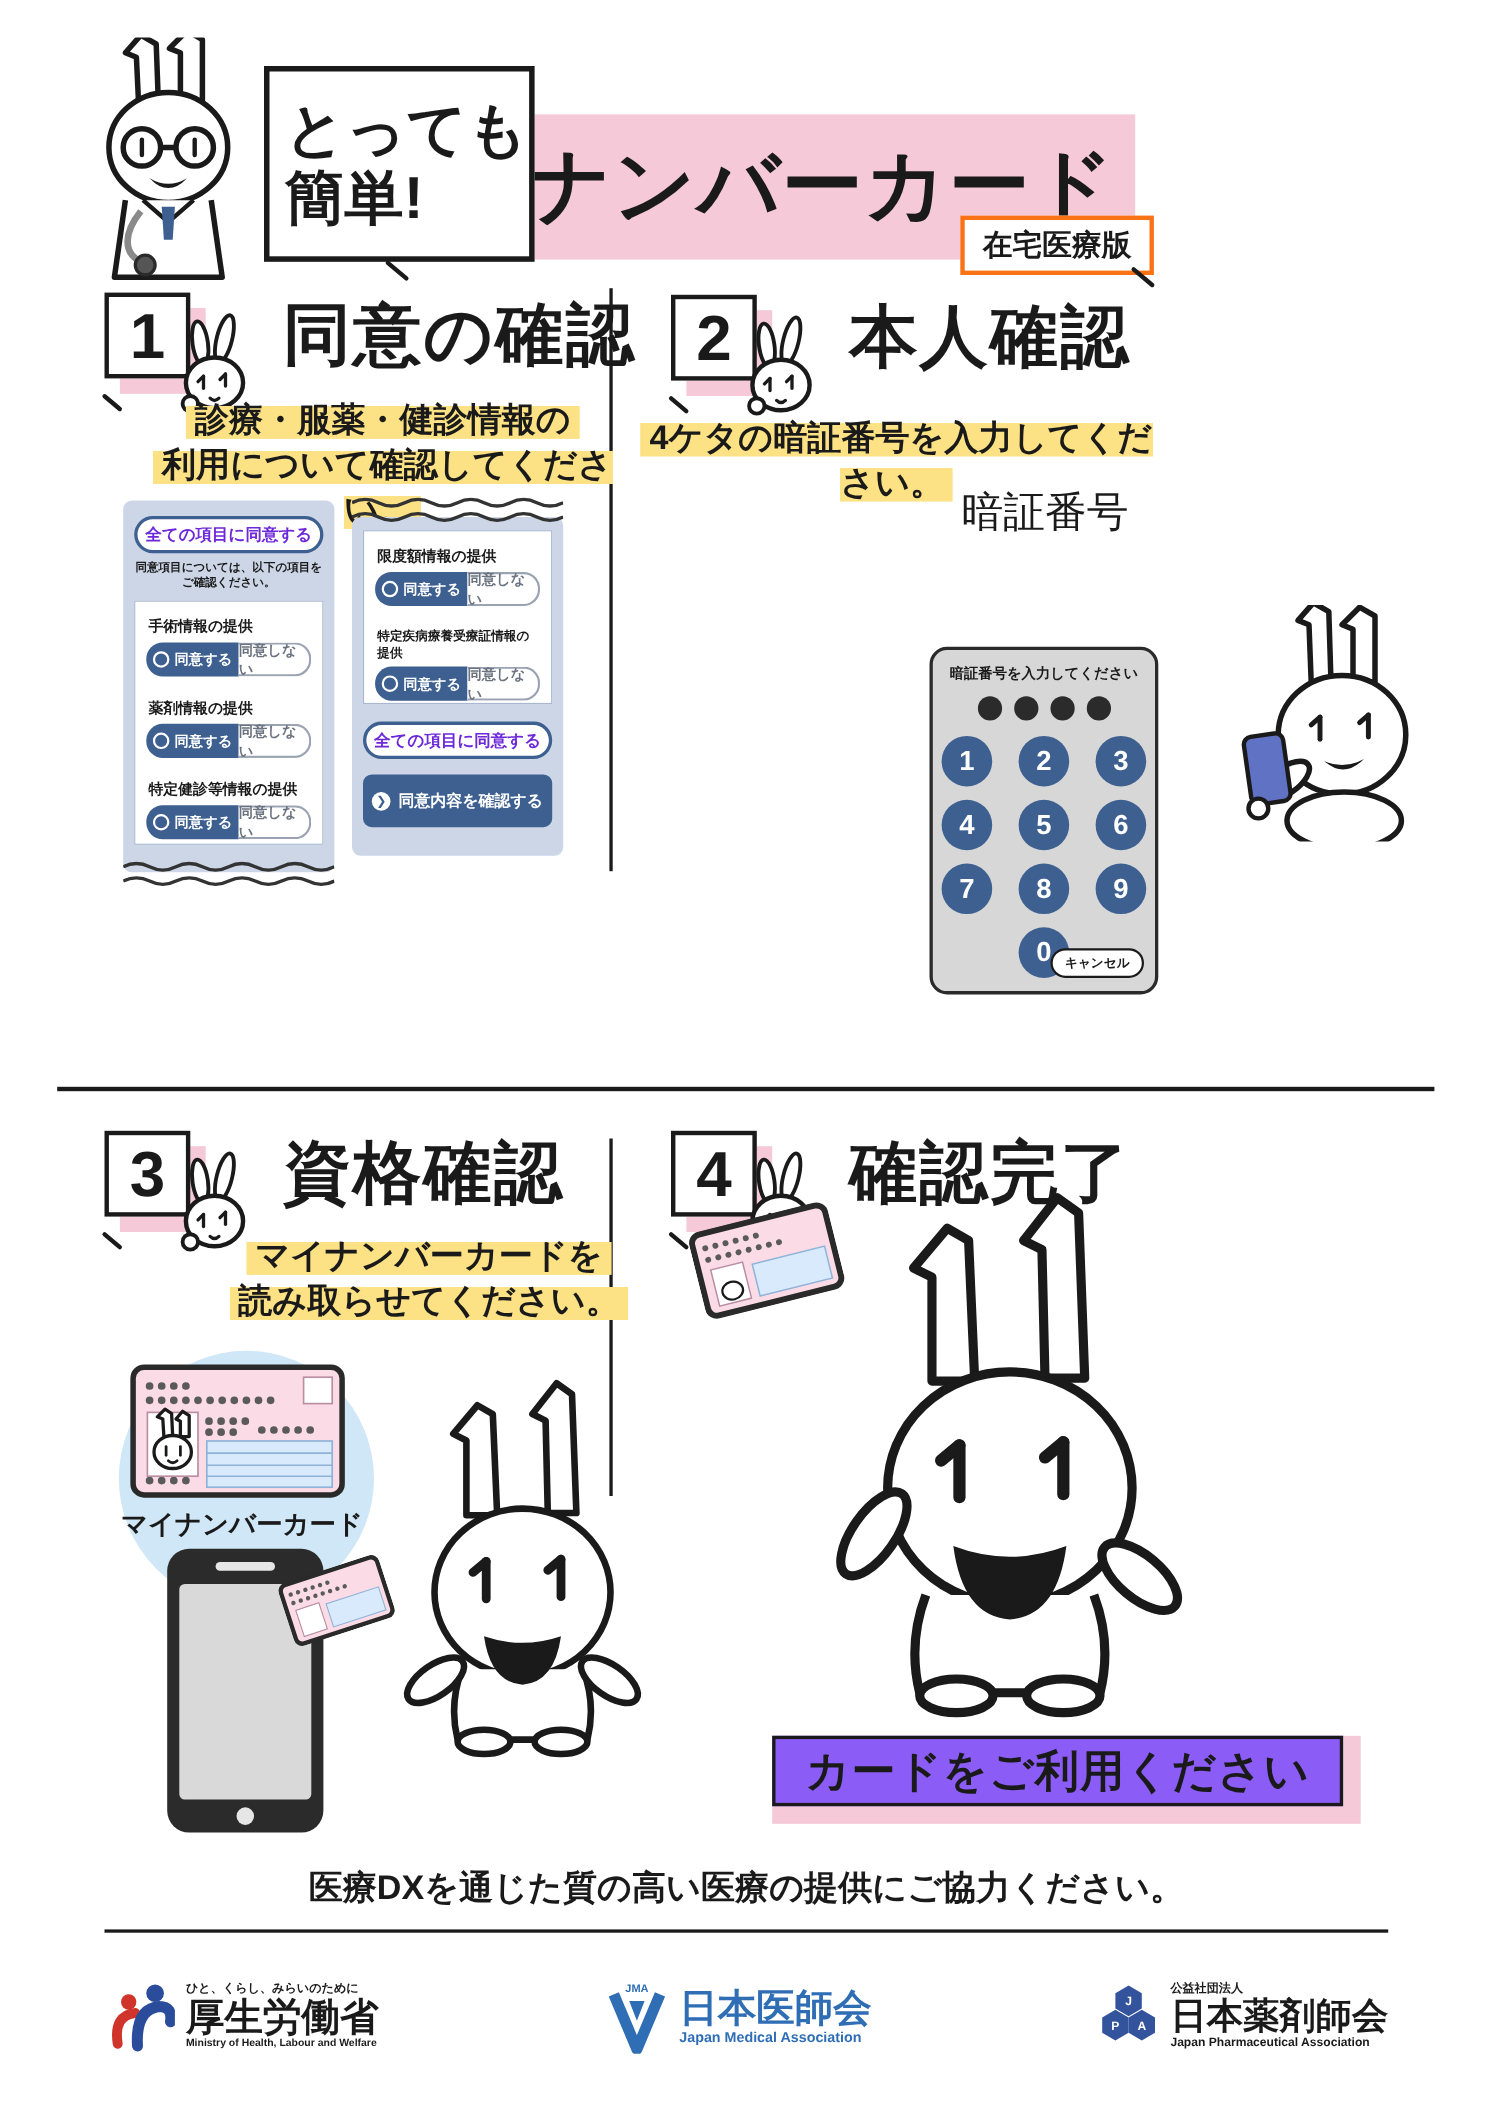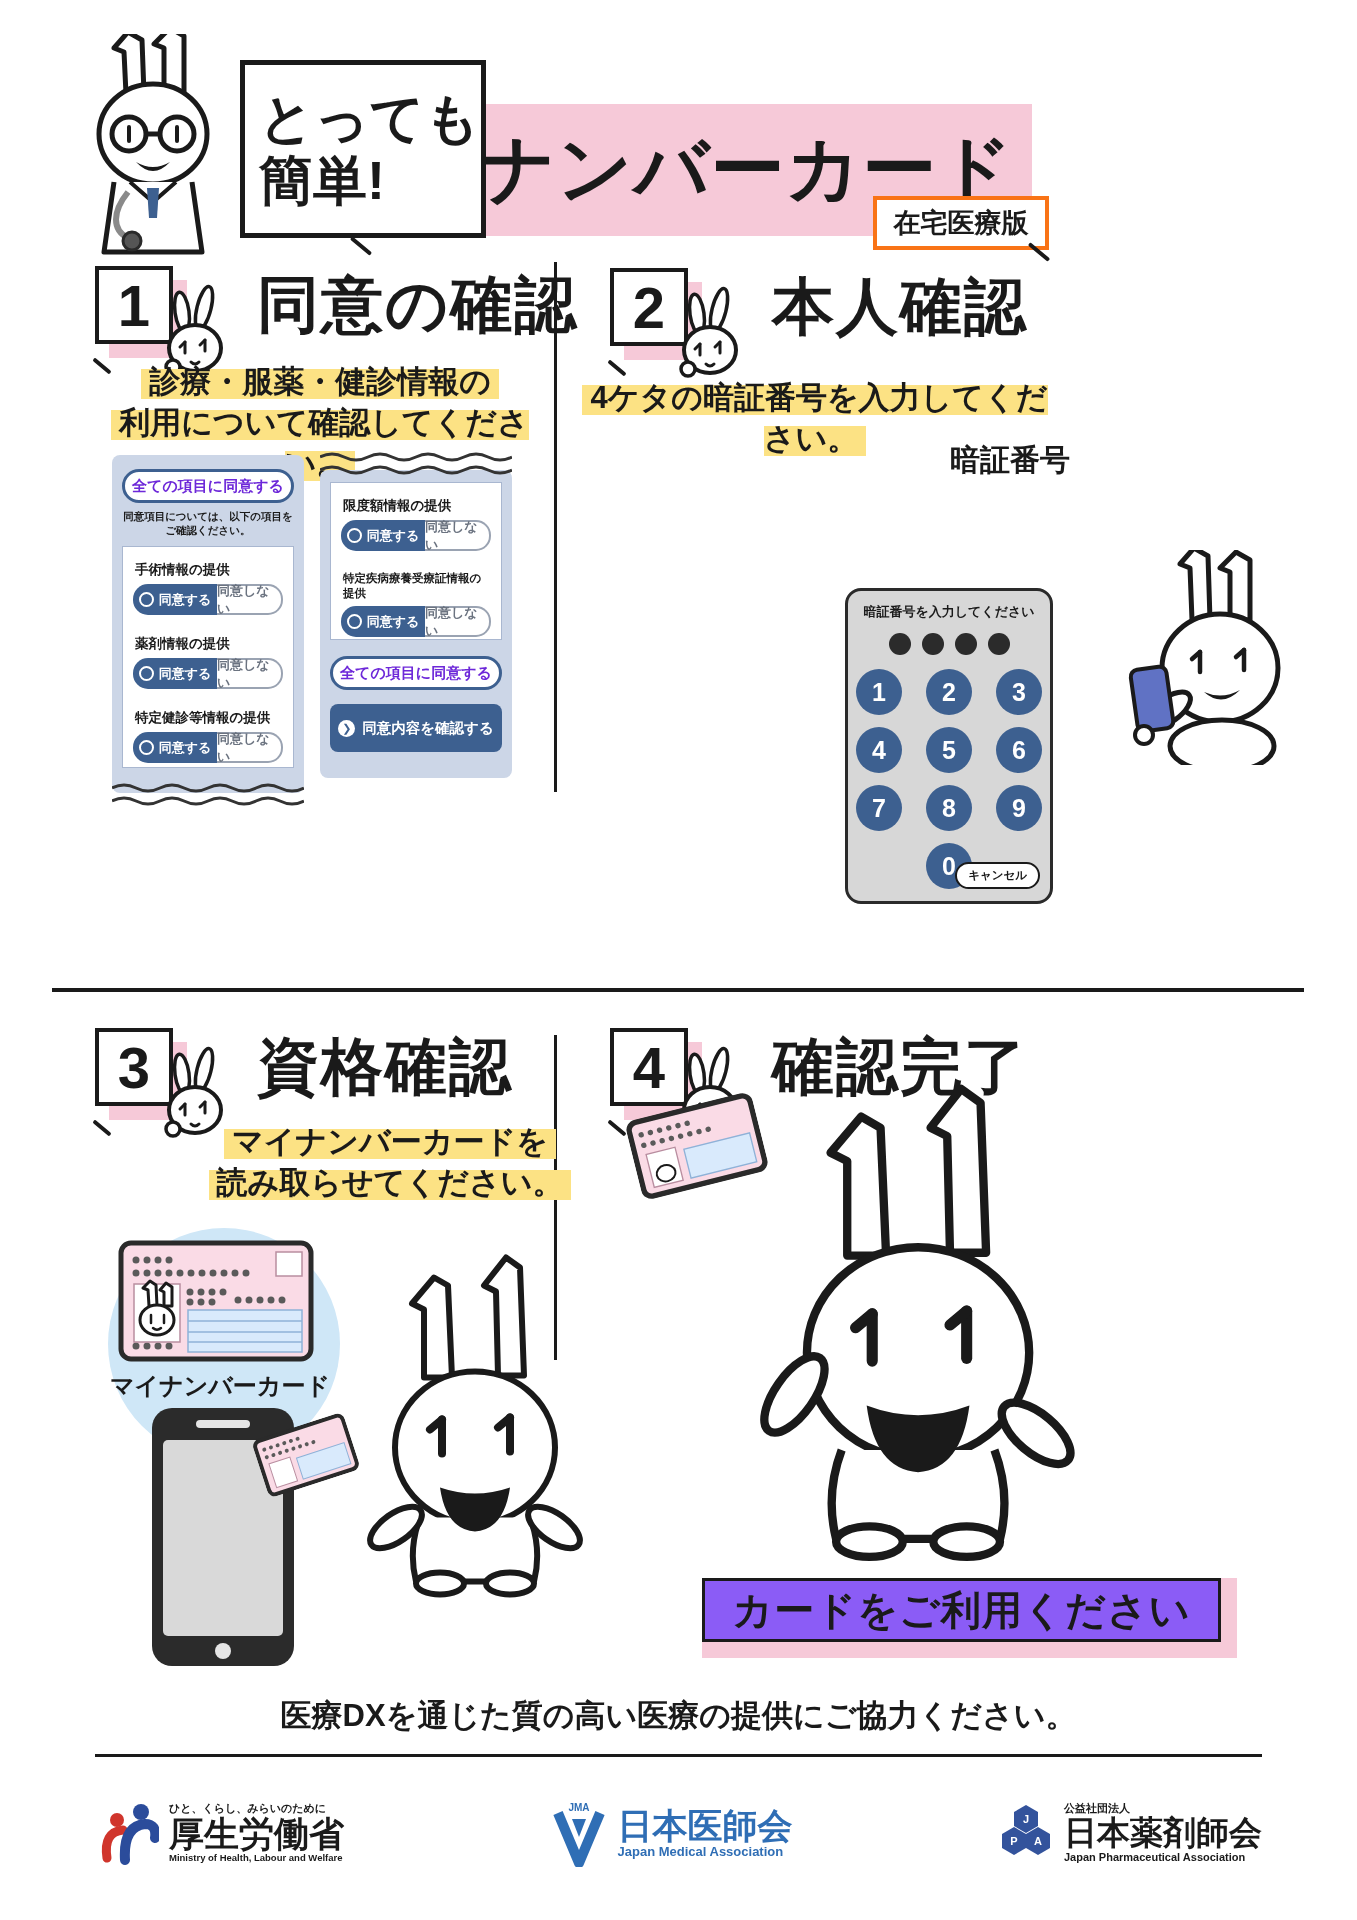--- a/index.html
+++ b/index.html
@@ -45,21 +45,21 @@
     display:flex;align-items:center;justify-content:center;gap:5px;font-size:13px;font-weight:800;}
   .radio{width:11px;height:11px;border:2px solid #fff;border-radius:50%;display:inline-block;}
   .t-off{flex:1;background:#fff;border:2px solid #9aa3b2;border-left:none;border-radius:0 15px 15px 0;
     color:#6b7380;display:flex;align-items:center;justify-content:center;font-size:13px;font-weight:800;}
   .btn-solid{background:#3d6090;border-radius:8px;color:#fff;font-size:14.5px;font-weight:800;
     display:flex;align-items:center;justify-content:center;gap:7px;height:48px;}
   .circle-arrow{width:17px;height:17px;border-radius:50%;background:#fff;color:#3d6090;
     display:flex;align-items:center;justify-content:center;font-size:11px;font-weight:900;}
   .wave{position:absolute;left:0;width:100%;height:26px;}
   
-  .pin-heading{font-size:30px;font-weight:700;text-align:right;}
+  .pin-heading{font-size:38px;font-weight:400;text-align:center;}
   .pinpad{background:#d7d7d7;border:3px solid #2a2a2a;border-radius:16px;box-sizing:border-box;
     padding:12px 0 0 0;text-align:center;position:relative;}
   .pin-prompt{font-size:13px;font-weight:800;}
   .pin-dots{display:flex;justify-content:center;gap:11px;margin:12px 0 14px;}
   .pin-dot{width:22px;height:22px;border-radius:50%;background:#2b2b2b;}
   .keys{display:grid;grid-template-columns:repeat(3,46px);gap:12px 24px;justify-content:center;}
   .key{width:46px;height:46px;border-radius:50%;background:#3d6090;color:#fff;font-size:25px;
     font-weight:800;display:flex;align-items:center;justify-content:center;}
   .key-0{grid-column:2;}
   .cancel{position:absolute;right:10px;bottom:12px;background:#fff;border:2.5px solid #1a1a1a;
@@ -142,21 +142,21 @@
         <line x1="50" y1="58" x2="50" y2="69"></line>
           <line x1="50" y1="58" x2="45" y2="63"></line>
         <path d="M36,80 q4,4 8,0"></path>
       </g>
       <circle cx="18" cy="85" r="7" fill="#fff" stroke="#1a1a1a" stroke-width="3.5"></circle>
     </svg>
   </div>
   <h2 class="step-title">同意の確認</h2>
 </div>
 
-<div class="abs desc" style="left:80px;top:362px;width:480px;">
+<div class="abs desc" style="left:108px;top:362px;width:480px;">
   <span class="hl">診療・服薬・健診情報の</span><br>
   <span class="hl">利用について確認してください。</span>
 </div>
 
 <div class="abs panel" style="left:112px;top:455px;width:192px;height:338px;padding:14px 10px 0;">
   <div class="btn-outline">全ての項目に同意する</div>
   <div class="panel-note">
     <span>同意項目については、以下の項目を</span><br>
     <span>ご確認ください。</span>
   </div>

